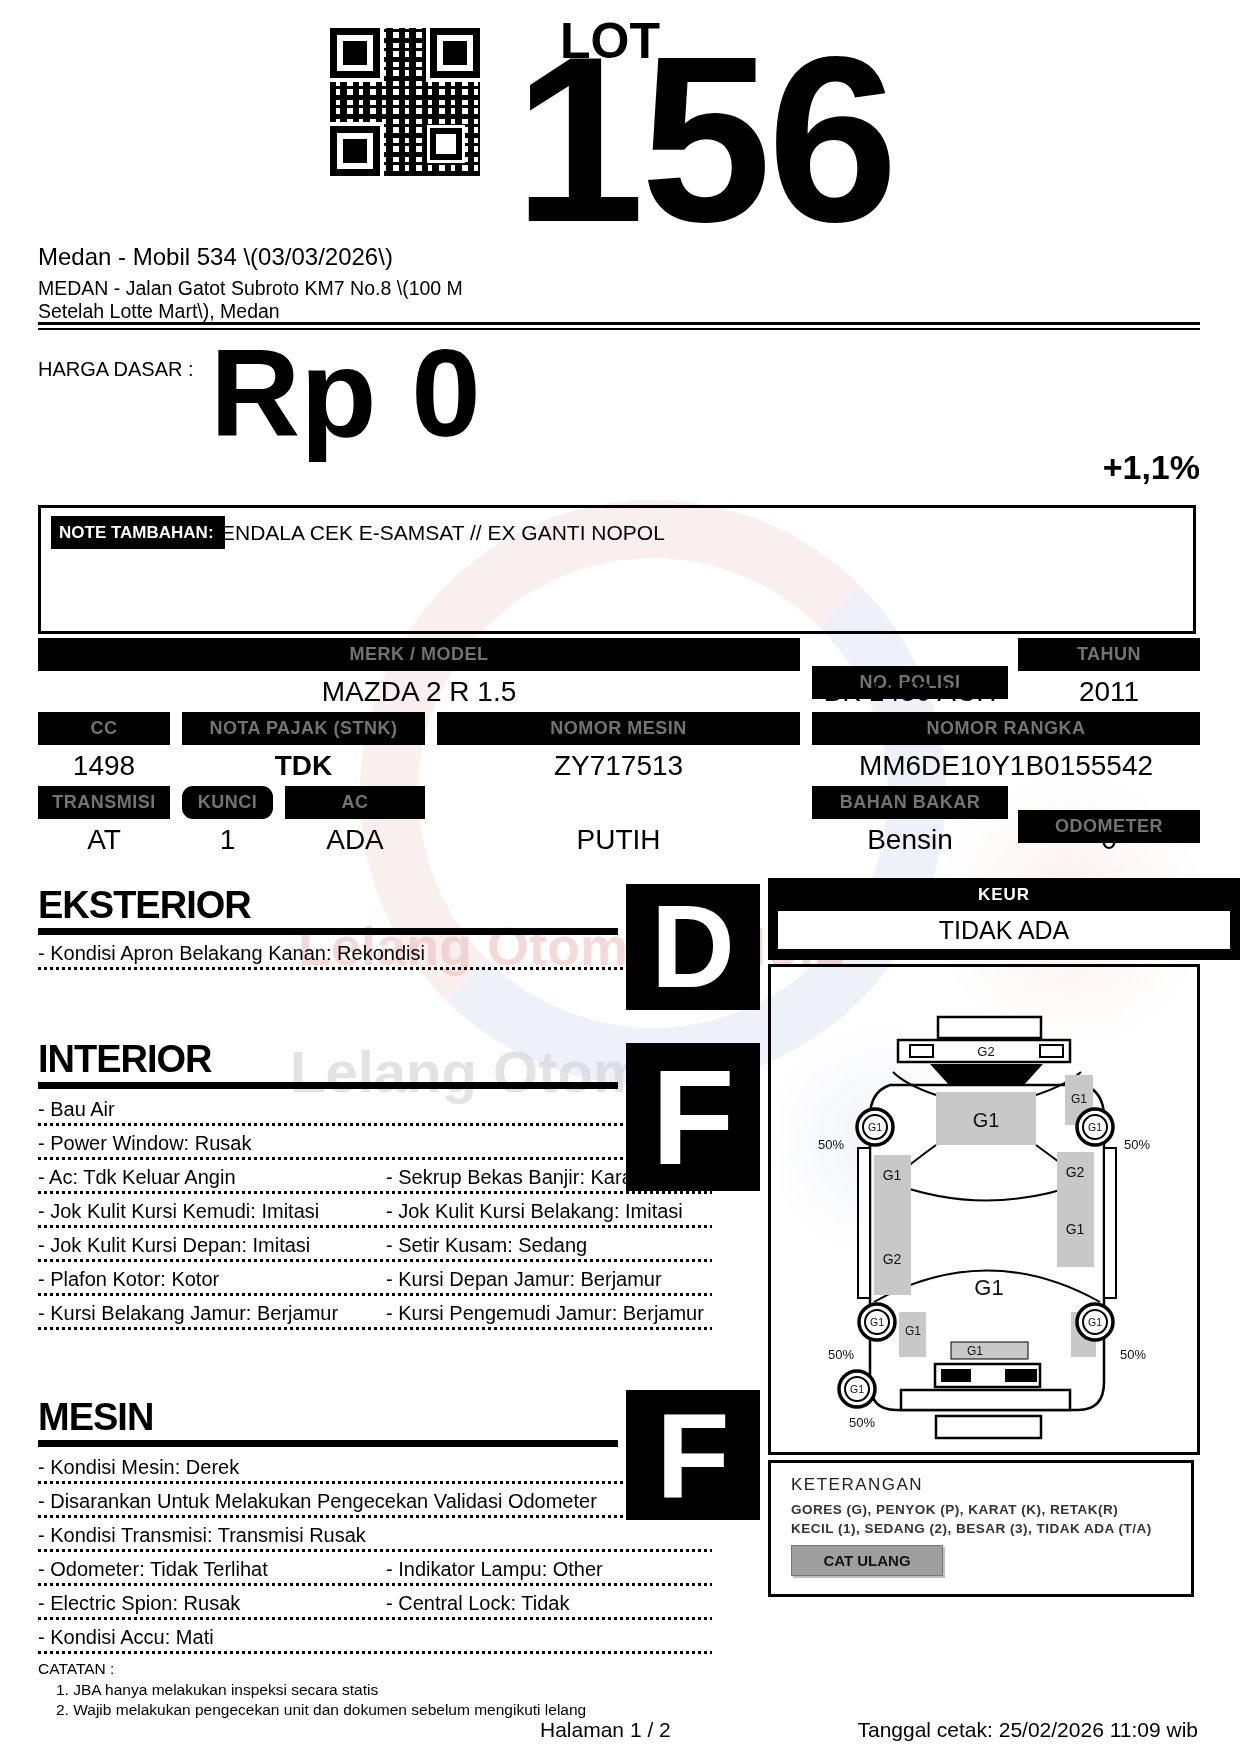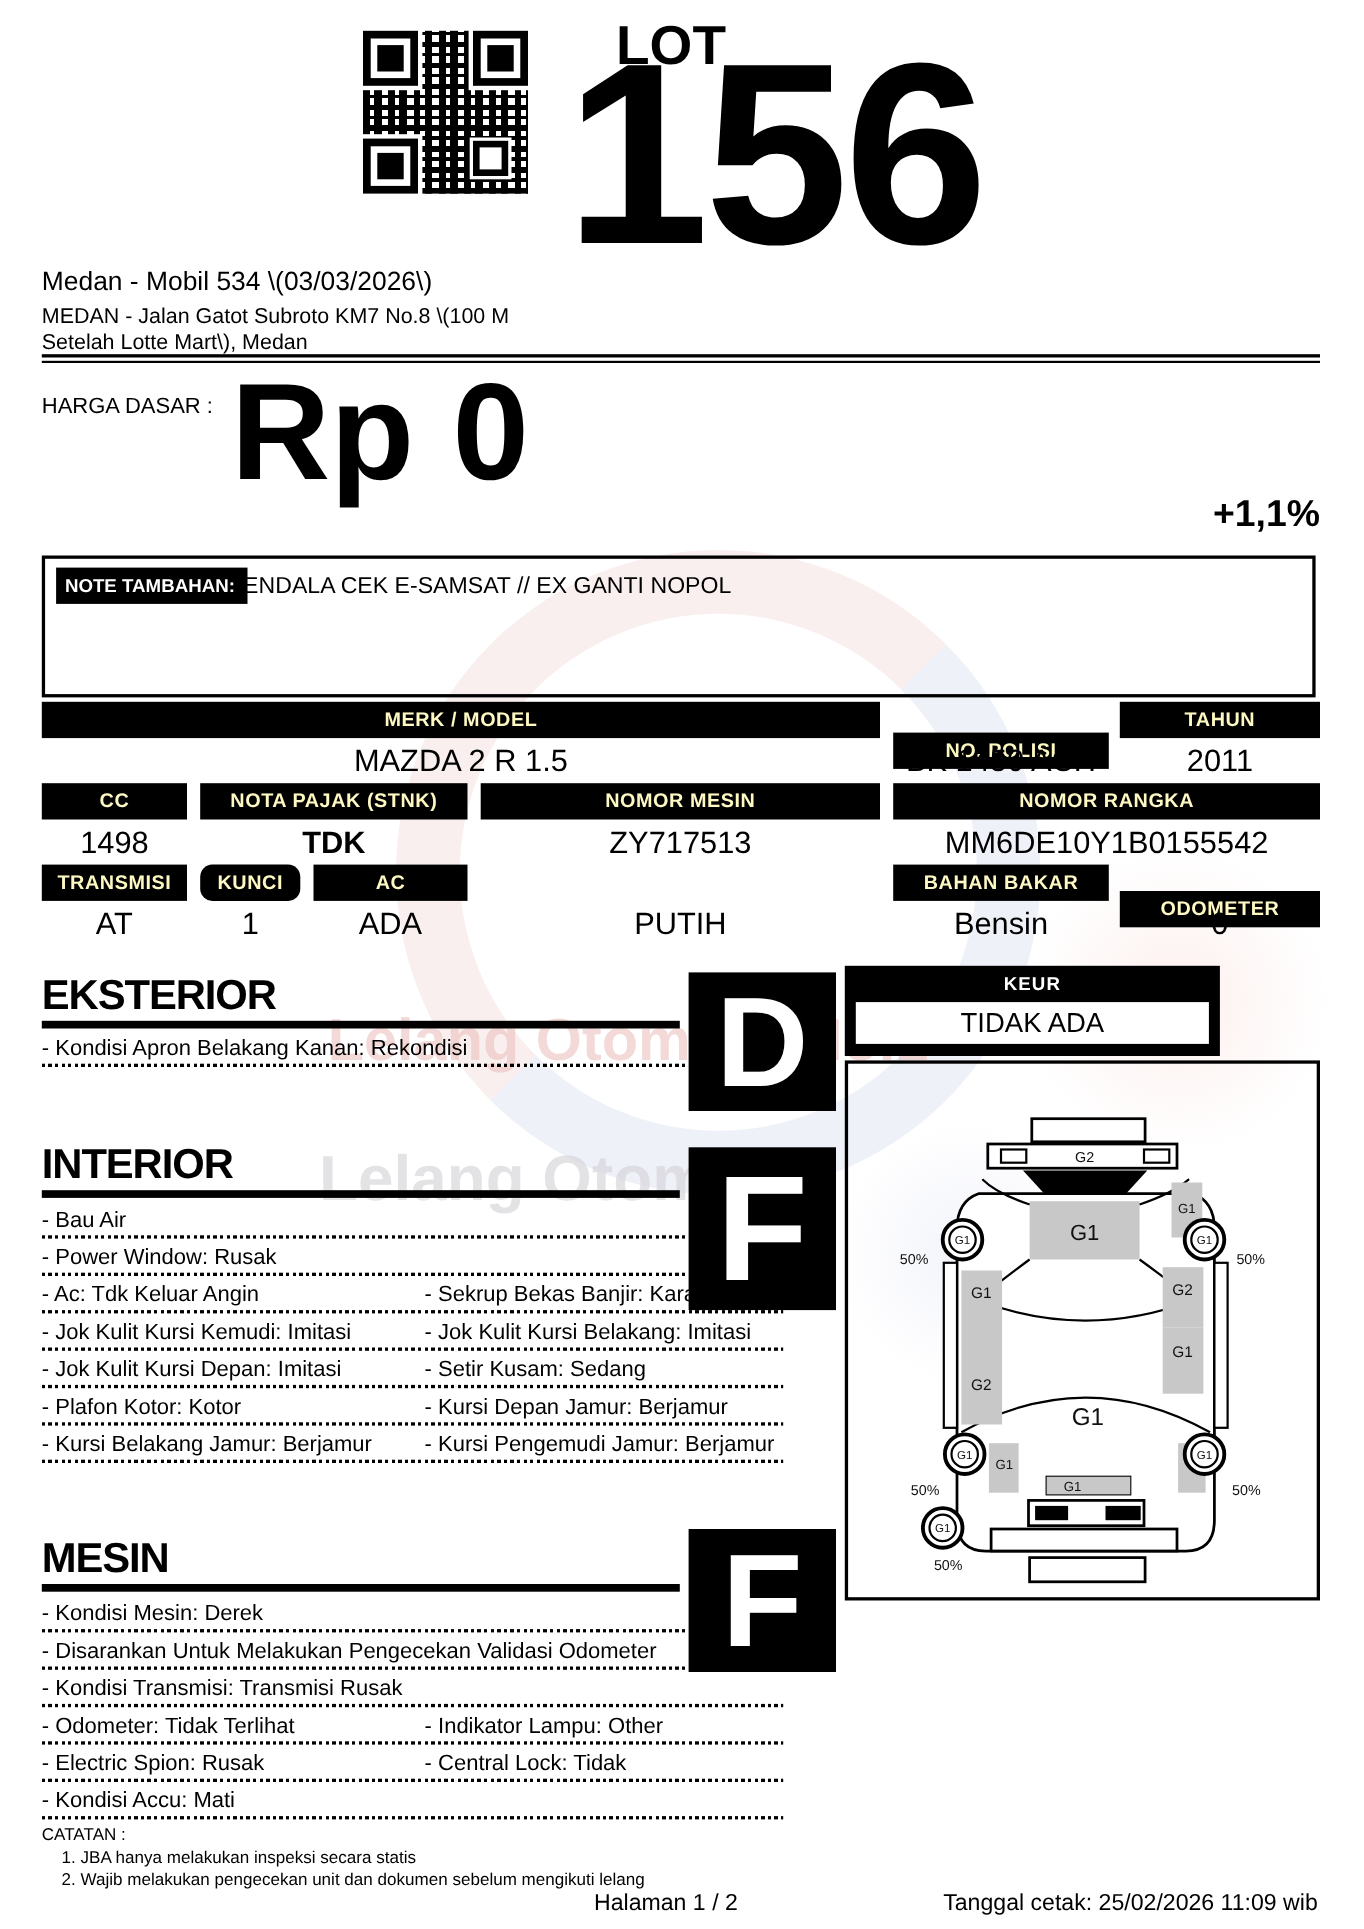--- a/index.html
+++ b/index.html
@@ -37,35 +37,35 @@
   
   .harga-label{left:38px;top:358px;font-size:20px;}
   .harga-value{left:210px;top:330px;font-size:125px;font-weight:bold;line-height:1;}
   .pct{right:40px;top:448px;font-size:34px;font-weight:bold;}
   
   .note-box{left:38px;top:505px;width:1152px;height:123px;border:3px solid #000;background:transparent;}
   .note-label{position:absolute;left:10px;top:8px;width:174px;height:33px;background:#000;color:#fff;
               font-size:17px;font-weight:bold;display:flex;align-items:center;padding-left:8px;box-sizing:border-box;z-index:3;}
   .note-text{position:absolute;left:166px;top:13px;font-size:21px;z-index:2;white-space:nowrap;}
   
-  .th{background:#000;color:#fef9c3;font-weight:bold;font-size:18px;display:flex;align-items:center;justify-content:center;height:33px;letter-spacing:0.5px;}
+  .th{background:#000;color:#737373;font-weight:bold;font-size:18px;display:flex;align-items:center;justify-content:center;height:33px;letter-spacing:0.5px;}
   .td{font-size:28px;display:flex;align-items:center;justify-content:center;height:38px;}
   
   .sec-title{font-size:38px;font-weight:bold;letter-spacing:-1px;}
   .sec-rule{height:7px;background:#000;width:580px;}
   .rows{width:674px;}
   .item-row{position:relative;height:34px;font-size:20px;}
   .item-row .lft{position:absolute;left:0;top:4px;white-space:nowrap;}
   .item-row .rgt{position:absolute;left:348px;top:4px;white-space:nowrap;}
   .dotline{position:absolute;left:0;right:0;bottom:2px;height:3px;
            background-image:repeating-linear-gradient(90deg,#000 0 3px,transparent 3px 6px);}
   .grade{background:#000;color:#fff;display:flex;align-items:center;justify-content:center;
          font-weight:bold;z-index:3;}
   
-  .keur{left:768px;top:878px;width:341px;height:82px;background:#000;z-index:2;}
+  .keur{left:768px;top:878px;width:472px;height:82px;background:#000;z-index:2;}
   .keur-label{color:#fff;font-size:17px;font-weight:bold;text-align:center;padding-top:7px;letter-spacing:1px;}
   .keur-value{margin:6px 10px 0 10px;height:38px;background:#fff;display:flex;align-items:center;justify-content:center;
               font-size:25px;}
   
   .diag-box{left:768px;top:964px;width:426px;height:485px;border:3px solid #000;background:transparent;}
   .ket-box{left:768px;top:1460px;width:426px;height:137px;border:3px solid #000;padding:12px 0 0 20px;box-sizing:border-box;}
   .ket-title{font-size:17px;letter-spacing:1.5px;color:#222;}
   .ket-line{font-size:13.5px;font-weight:bold;color:#333;margin-top:7px;letter-spacing:0.5px;}
   .ket-btn{margin-top:9px;width:150px;height:29px;background:#9e9e9e;border:1px solid #777;
            box-shadow:2px 2px 0 rgba(0,0,0,0.25);display:flex;align-items:center;justify-content:center;
@@ -314,20 +314,26 @@
       <div class="dotline"></div>
     </div>
     <div class="item-row">
       <span class="lft">- Kondisi Accu: Mati</span>
       <span class="rgt"></span>
       <div class="dotline"></div>
     </div>
   </div>
   <div class="abs grade" style="left:626px;top:1390px;width:134px;height:130px;font-size:120px;">F</div>
 
+  <div class="abs ket-box z2">
+    <div class="ket-title">KETERANGAN</div>
+    <div class="ket-line">GORES (G), PENYOK (P), KARAT (K), RETAK(R)</div>
+    <div class="ket-line" style="margin-top:4px;">KECIL (1), SEDANG (2), BESAR (3), TIDAK ADA (T/A)</div>
+    <div class="ket-btn">CAT ULANG</div>
+  </div>
 
   <div class="abs cat-title z2">CATATAN :</div>
   <div class="abs cat-item1 z2">1. JBA hanya melakukan inspeksi secara statis</div>
   <div class="abs cat-item2 z2">2. Wajib melakukan pengecekan unit dan dokumen sebelum mengikuti lelang</div>
 
   <div class="abs foot-page z2">Halaman 1 / 2</div>
   <div class="abs foot-print z2">Tanggal cetak: 25/02/2026 11:09 wib</div>
 
 </div>
 

